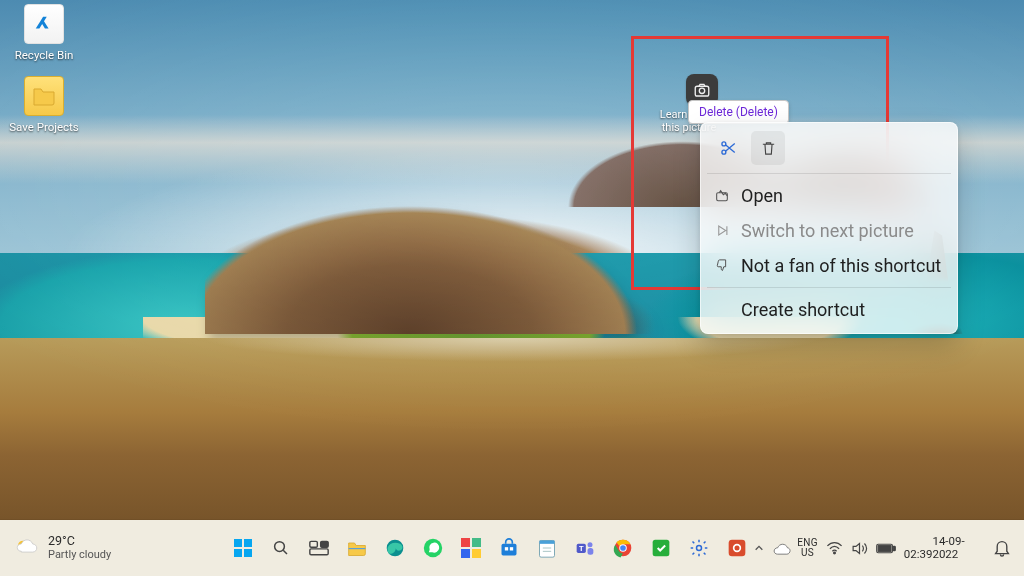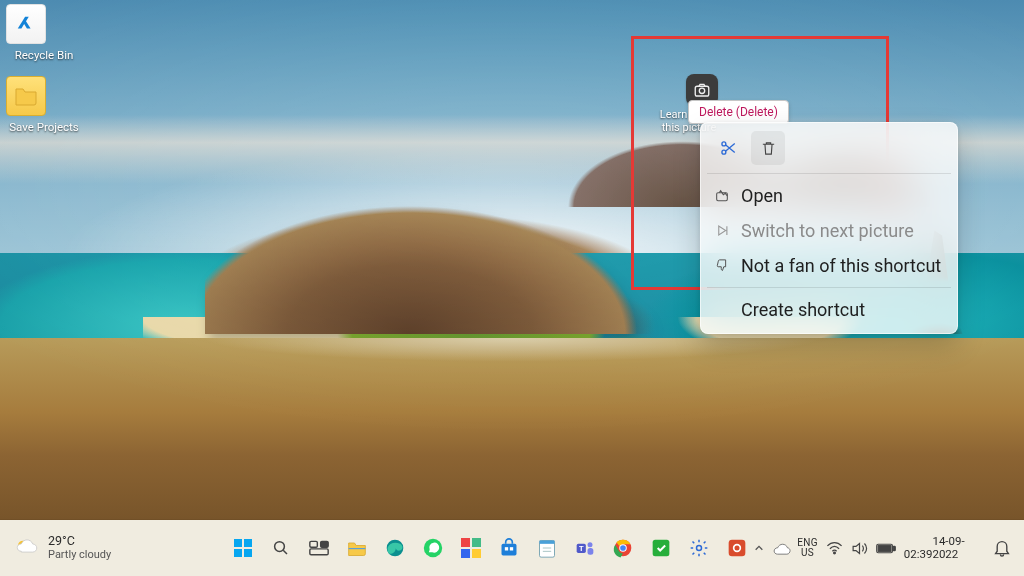--- a/index.html
+++ b/index.html
@@ -85,21 +85,21 @@
     position:absolute;left:0;right:0;bottom:42px;height:34%;
     background:
       radial-gradient(50% 20% at 50% 0%,#d7caa4 0%,transparent 60%),
       linear-gradient(180deg,#b79b5a 0%,#a67c3d 38%,#8c6433 60%,#735128 100%);
   }
   .wallpaper::after{content:"";position:absolute;inset:0;mix-blend-mode:overlay;
     background:radial-gradient(120% 80% at 50% 32%,rgba(255,255,255,.18),transparent 55%);}
 
   
   .desktop-icon{
-    position:absolute;width:76px;display:flex;flex-direction:column;gap:4px;
+    position:absolute;width:76px;display:flex;flex-direction:column;align-items:center;gap:4px;
     font-size:11.5px;color:#fff;text-shadow:0 1px 2px rgba(0,0,0,.7);text-align:center;
   }
   .desktop-icon .ico{width:40px;height:40px;display:flex;align-items:center;justify-content:center;border-radius:4px;}
   .ico-recycle{background:linear-gradient(#fff,#f2f2f2);border:1px solid #e2e2e2;}
   .ico-folder{background:linear-gradient(#ffe17a,#f6c949);border:1px solid #d9ae30;}
 
   
   .spotlight-thumb{
     position:absolute;right:306px;top:74px;width:32px;height:32px;border-radius:8px;
     background:#3c3c3c;display:flex;align-items:center;justify-content:center;
@@ -107,21 +107,21 @@
   }
   .spotlight-label{
     position:absolute;right:303px;top:108px;max-width:64px;text-align:center;
     font-size:11px;color:#fff;text-shadow:0 1px 2px rgba(0,0,0,.7);
   }
 
   .highlight-box{position:absolute;border:3px solid var(--highlight);}
 
   .tooltip{
     position:absolute;background:var(--tooltip-bg);border:1px solid var(--tooltip-border);
-    border-radius:4px;padding:4px 10px;font-size:12px;color:#be185d;
+    border-radius:4px;padding:4px 10px;font-size:12px;color:#6d28d9;
     box-shadow:0 2px 4px rgba(0,0,0,.15);white-space:nowrap;
   }
 
   .context-menu{
     position:absolute;min-width:200px;background:var(--menu-bg);backdrop-filter:blur(20px);
     border:1px solid rgba(255,255,255,.6);border-radius:var(--menu-radius);padding:6px;
     box-shadow:var(--shadow);font-size:18px;color:var(--menu-fg);text-align:center;
   }
   .menu-iconbar{display:flex;gap:6px;padding:2px 4px 4px;align-items:center;}
   .iconbtn{width:34px;height:34px;border-radius:5px;display:flex;align-items:center;justify-content:center;}

